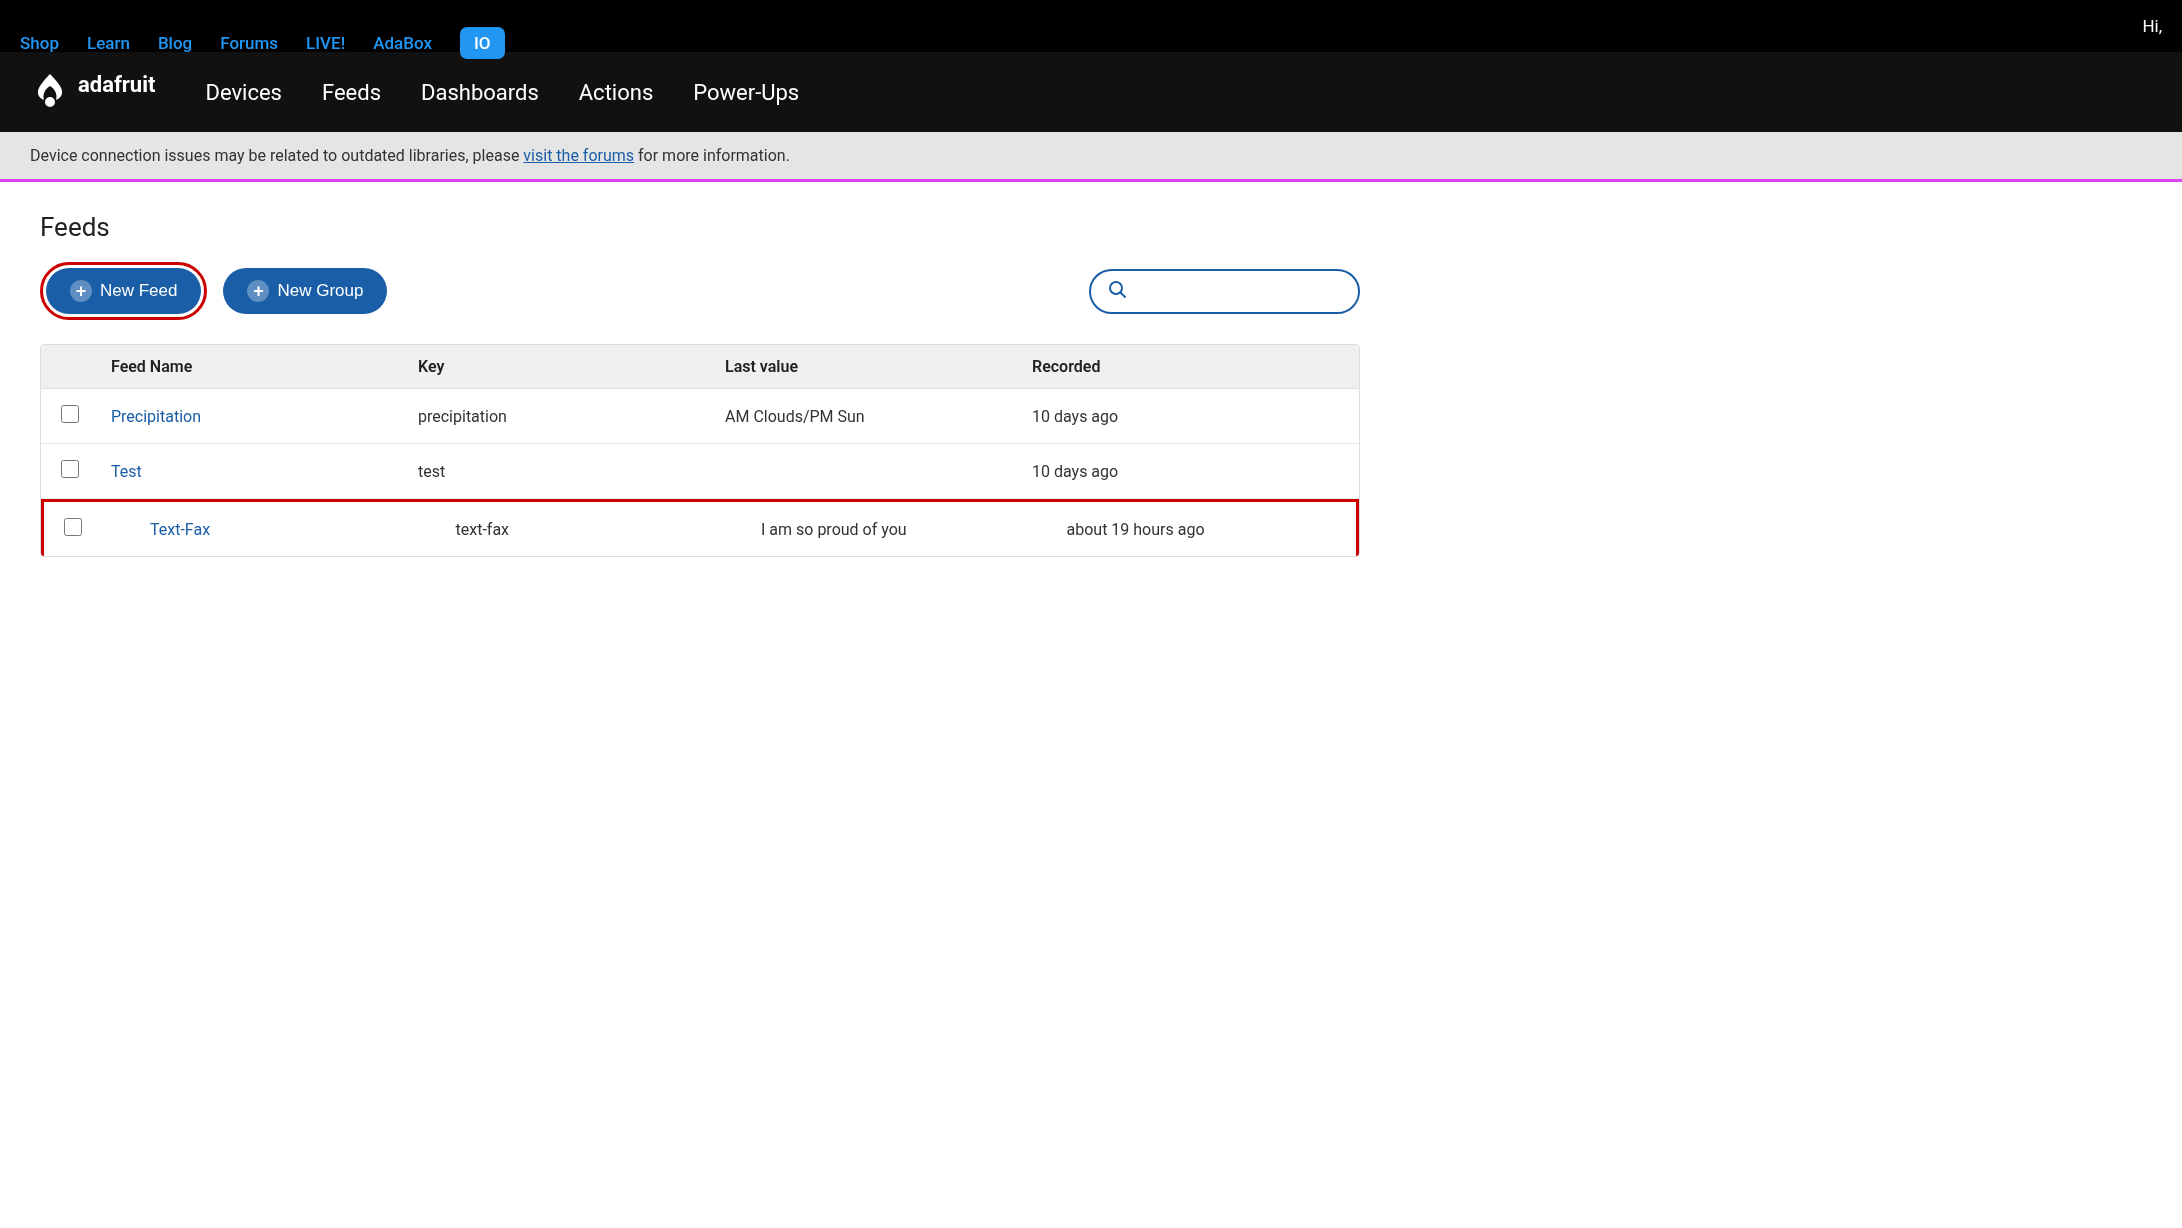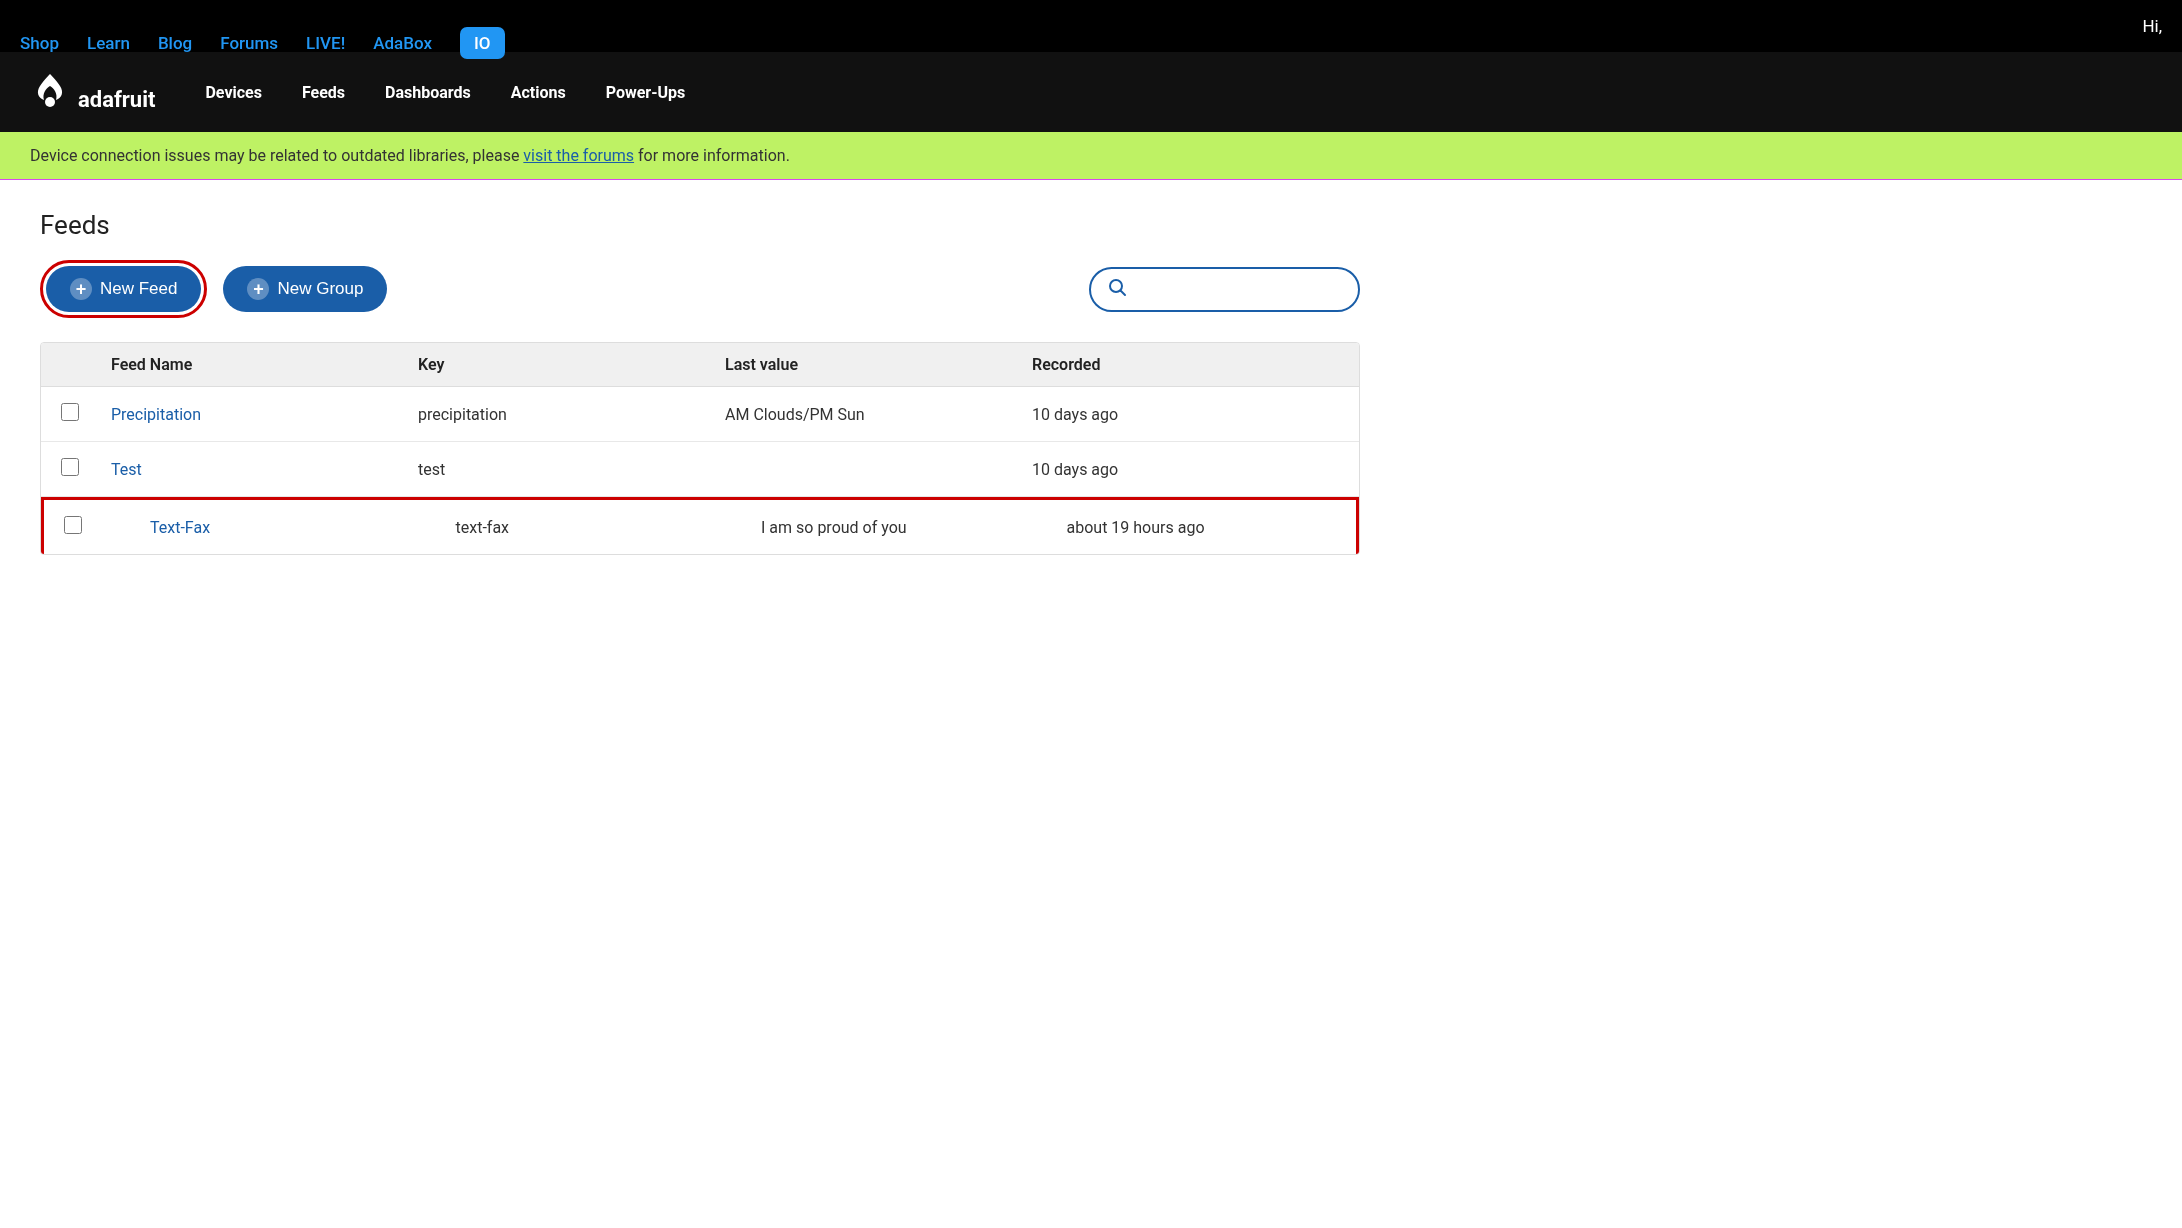--- a/index.html
+++ b/index.html
@@ -41,50 +41,50 @@
     .main-header {
       background: #111;
       display: flex;
       align-items: center;
       padding: 0 30px;
       height: 80px;
       gap: 50px;
     }
     .logo {
       display: flex;
-      align-items: flex-end;
+      align-items: flex-start;
       gap: 8px;
       color: #fff;
       font-size: 22px;
       font-weight: bold;
       text-decoration: none;
     }
     .logo-icon {
       width: 40px;
       height: 40px;
     }
     .main-nav {
       display: flex;
       gap: 40px;
       align-items: center;
     }
     .main-nav a {
       color: #fff;
       text-decoration: none;
-      font-size: 16px;
-      font-weight: 700;
+      font-size: 22px;
+      font-weight: 400;
     }
 
     
     .info-banner {
-      background: #bef264;
+      background: #e5e5e5;
       padding: 14px 30px;
       font-size: 16px;
       color: #333;
-      border-bottom: 1px solid #d946ef;
+      border-bottom: 3px solid #d946ef;
     }
     .info-banner a {
       color: #1a5ea8;
       text-decoration: underline;
     }
 
     
     .page-content {
       padding: 30px 40px;
       max-width: 1400px;

